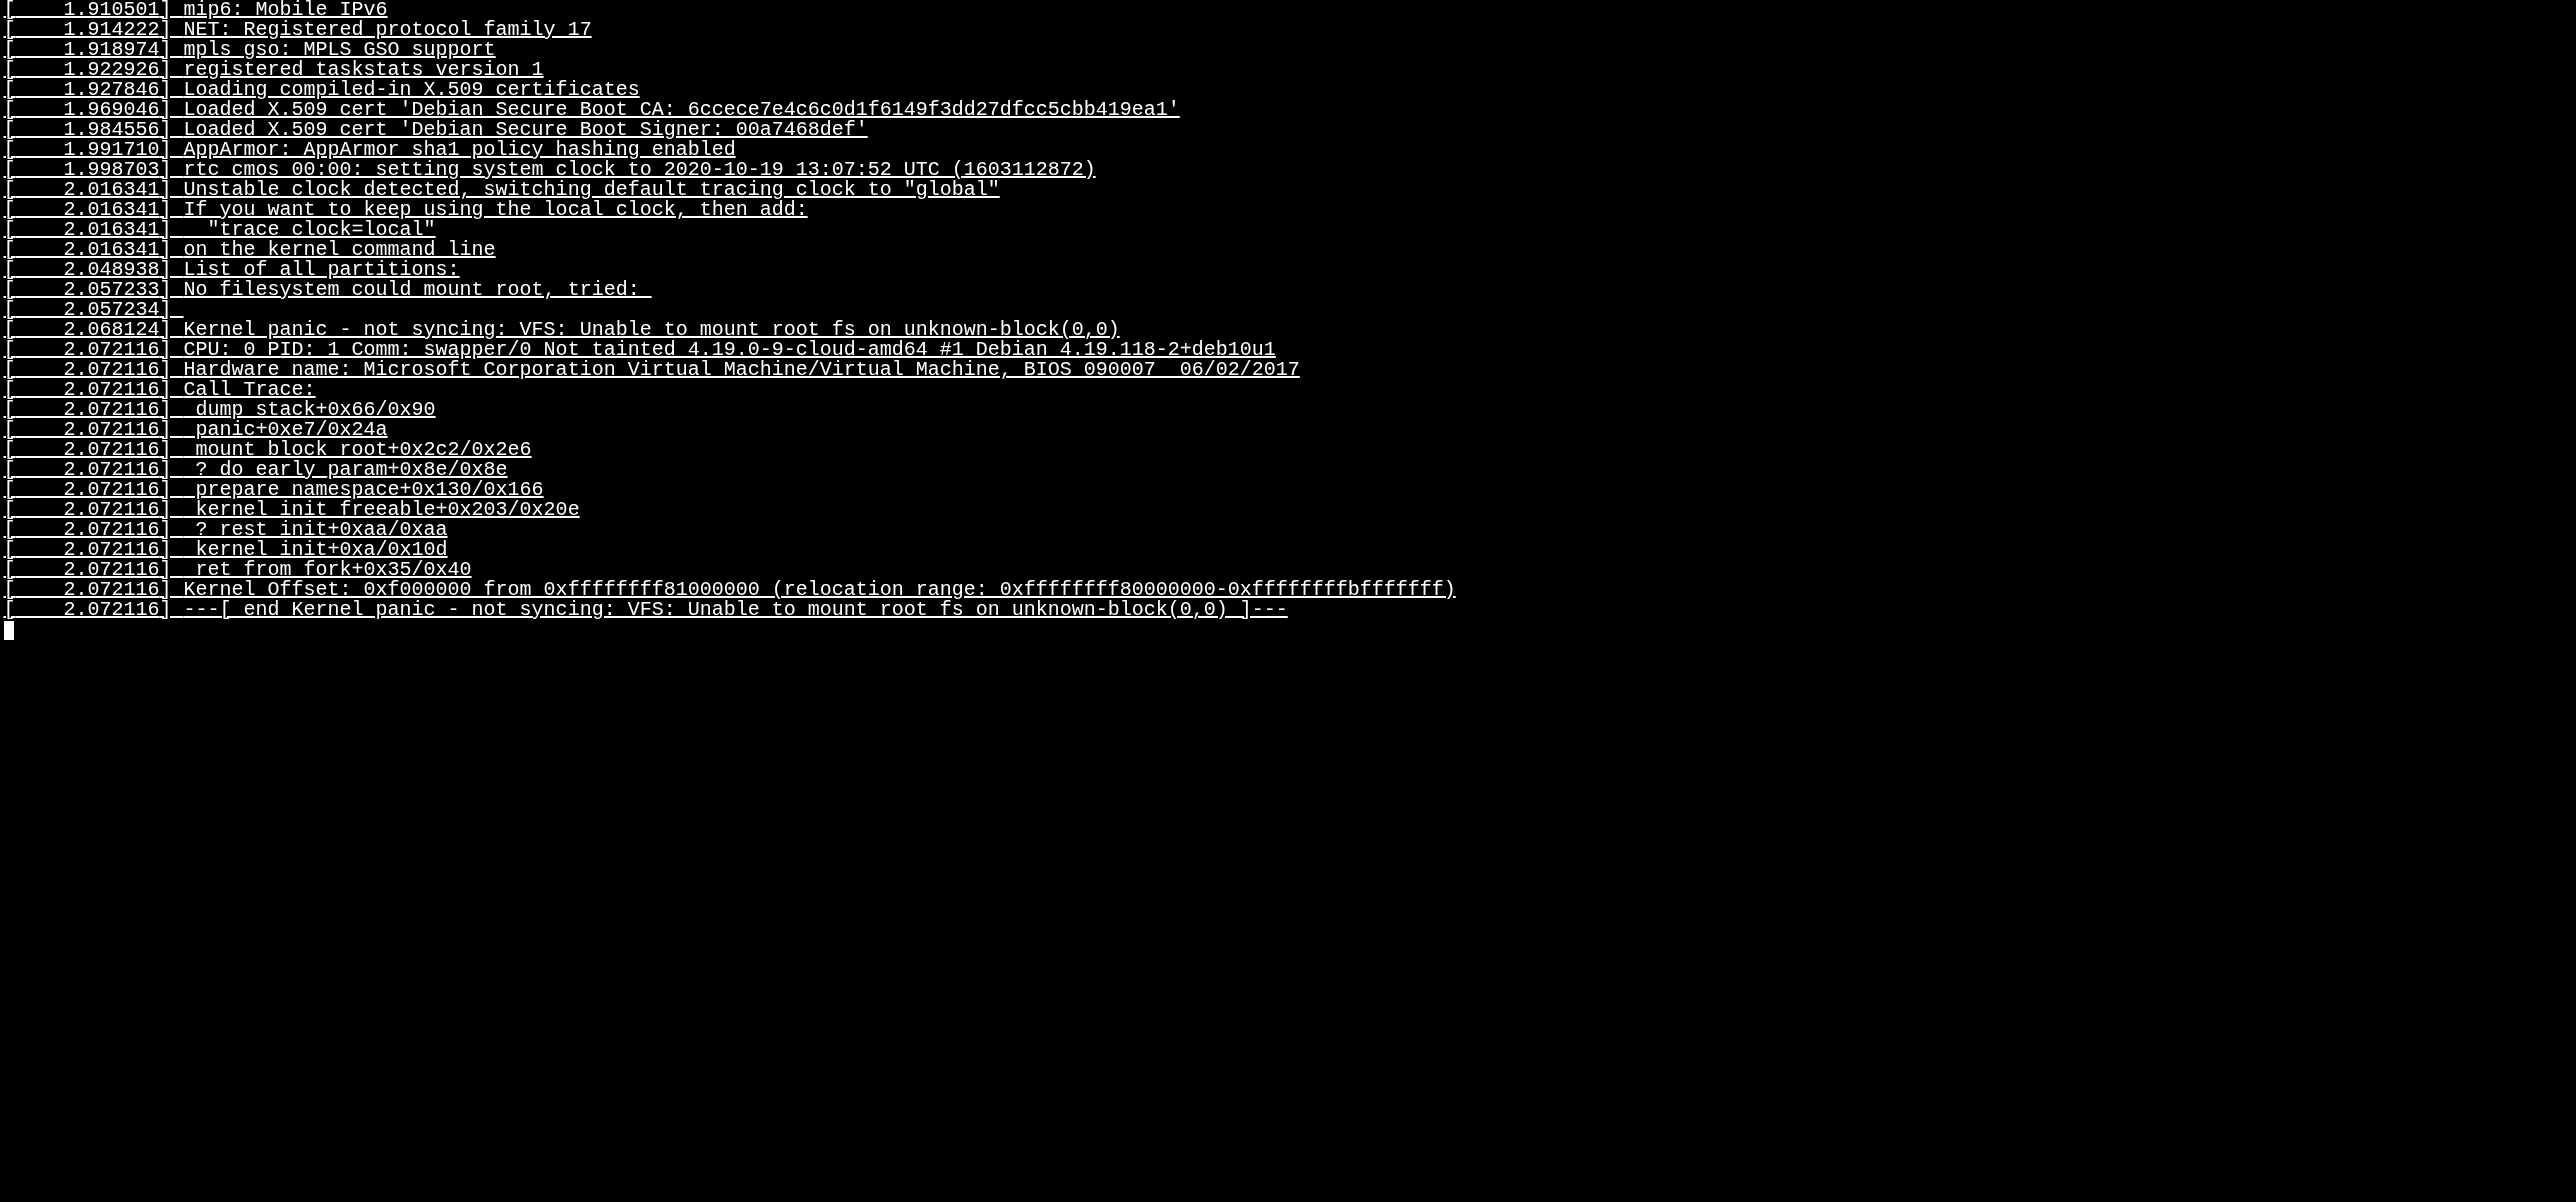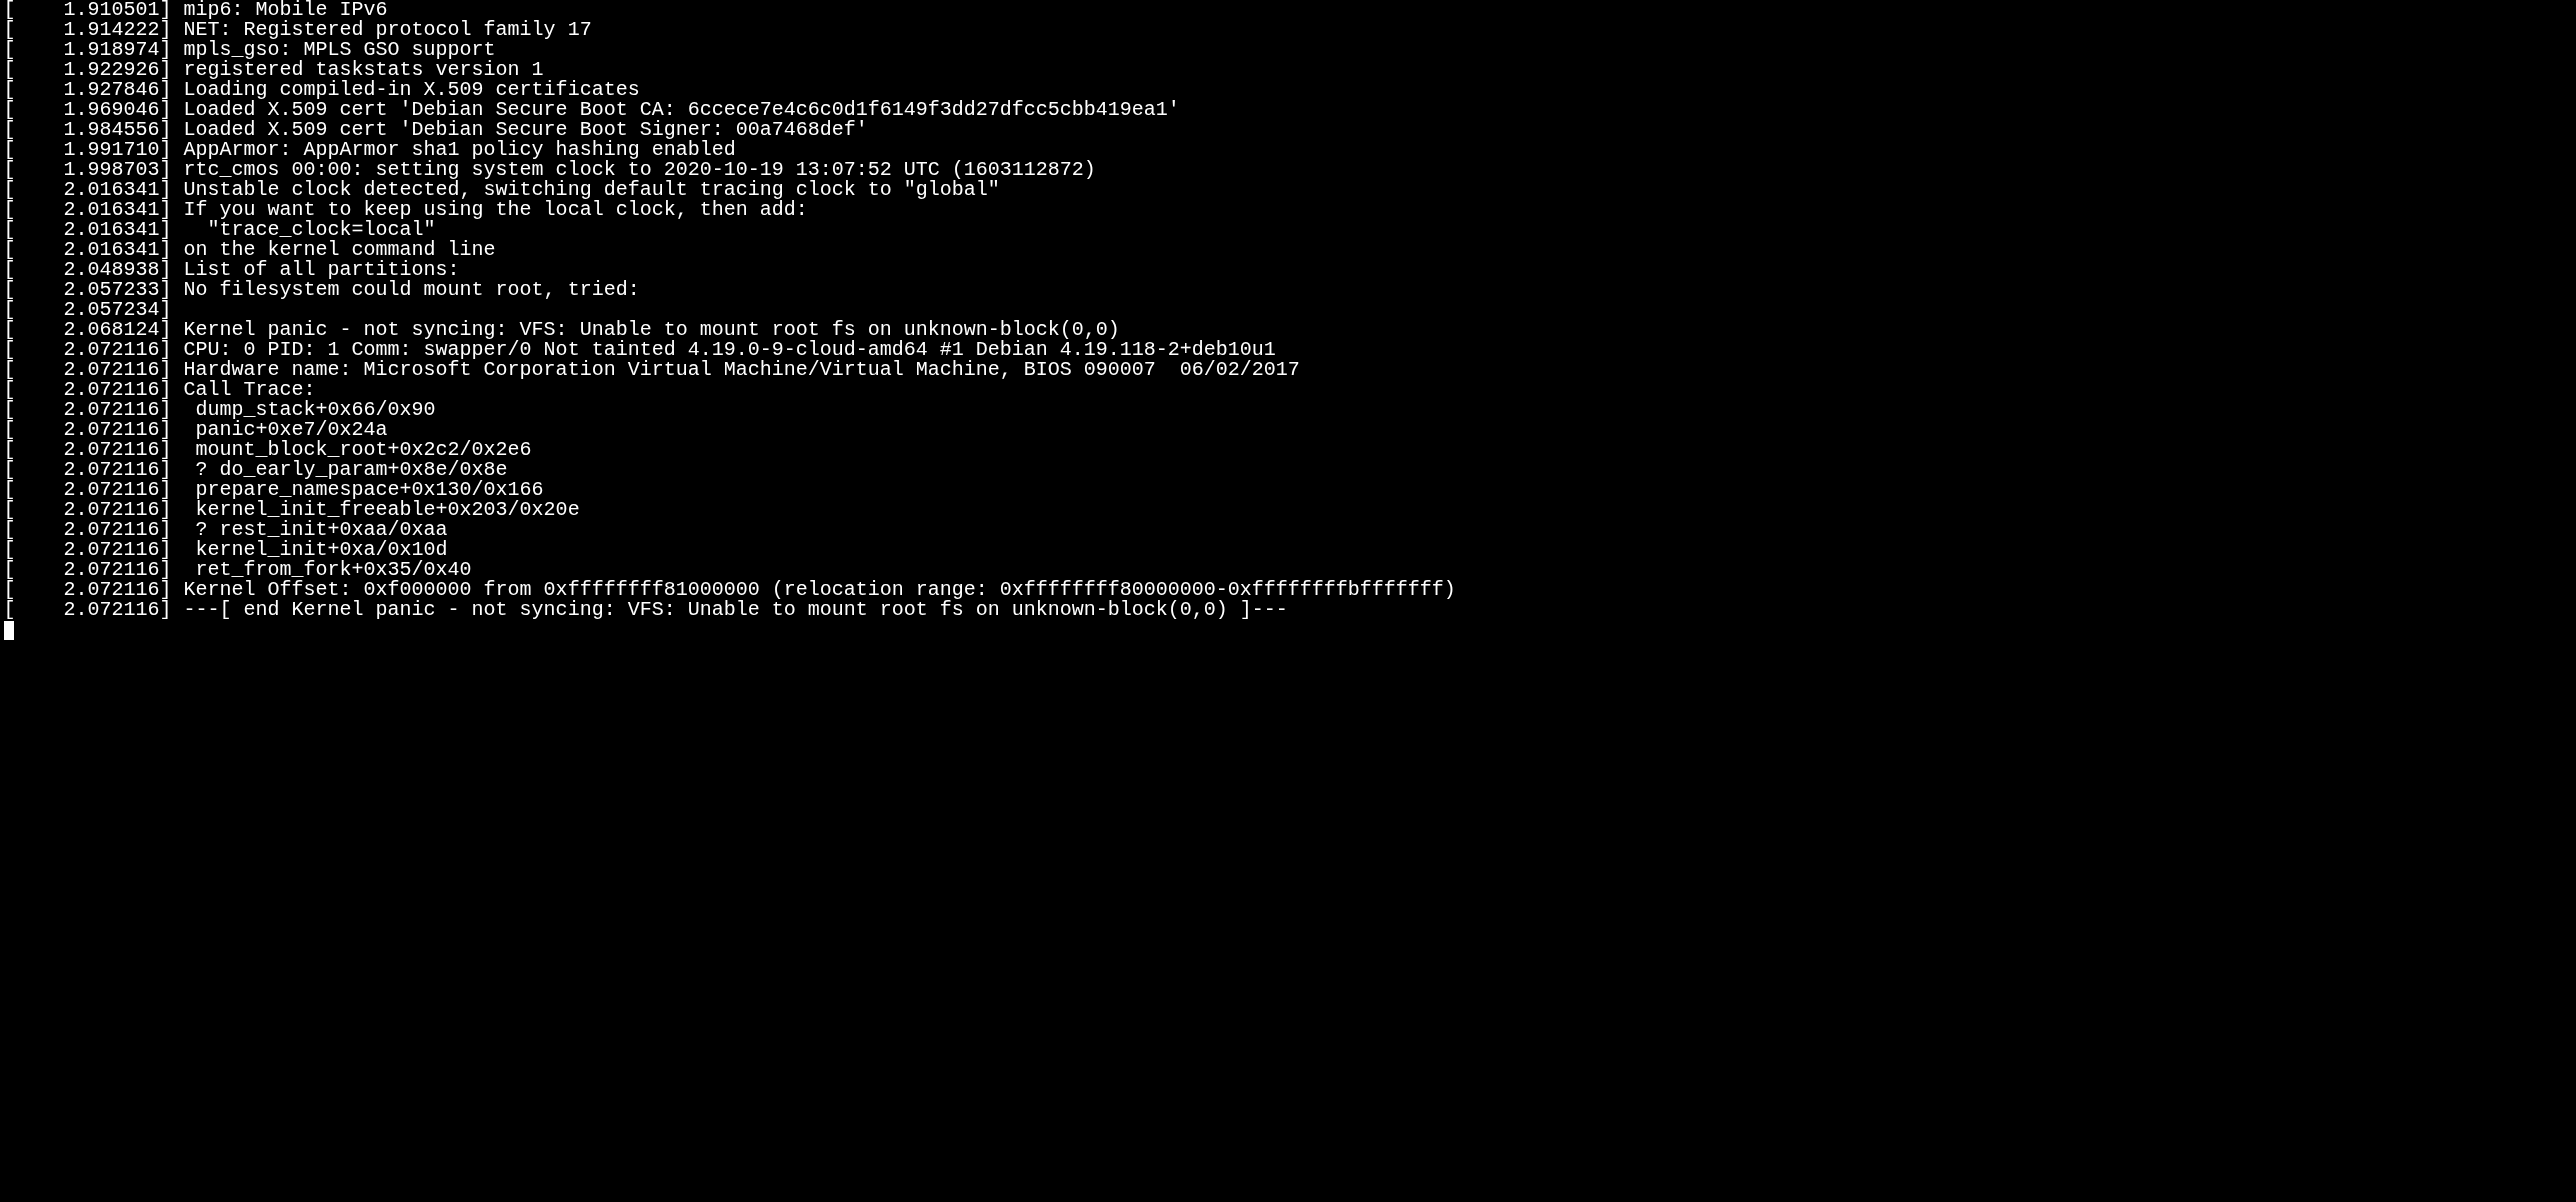--- a/index.html
+++ b/index.html
@@ -14,20 +14,21 @@
       color: #fff;
       font-family: "Courier New", Courier, monospace;
       font-size: 20px;
       line-height: 1.0;
       overflow: hidden;
     }
     .terminal {
       padding: 0 3.5px;
       white-space: pre;
       letter-spacing: 0;
+      text-decoration: underline;
     }
     .line {
       white-space: pre;
       font-family: "Courier New", Courier, monospace;
     }
     .cursor {
       display: inline-block;
       width: 10.6px;
       height: 19.4px;
       background: #fff;

